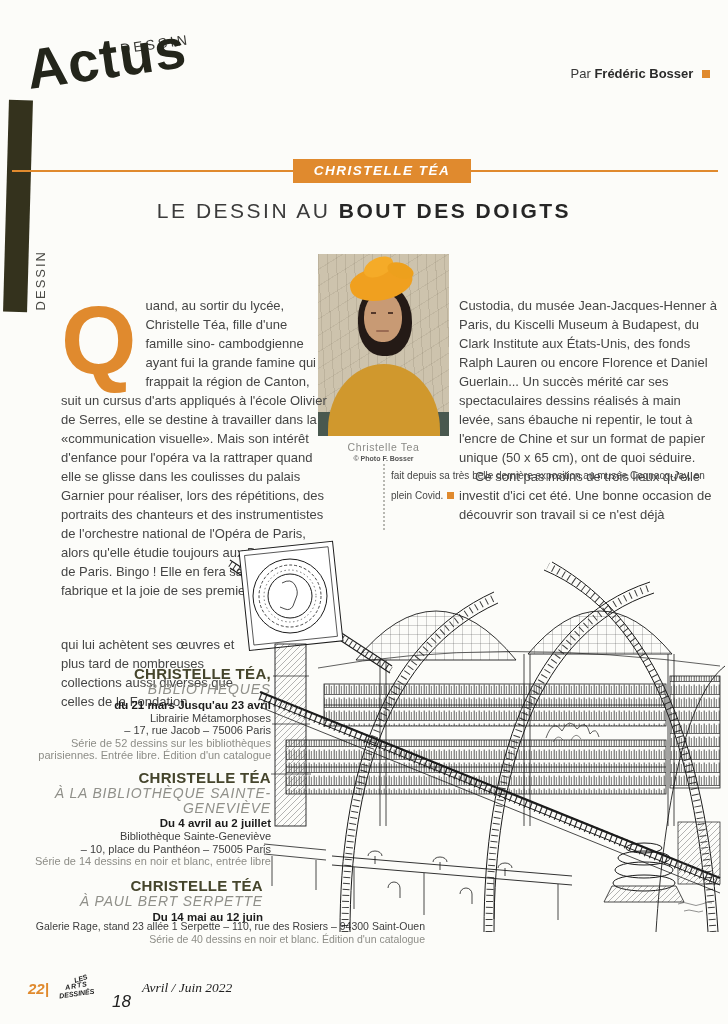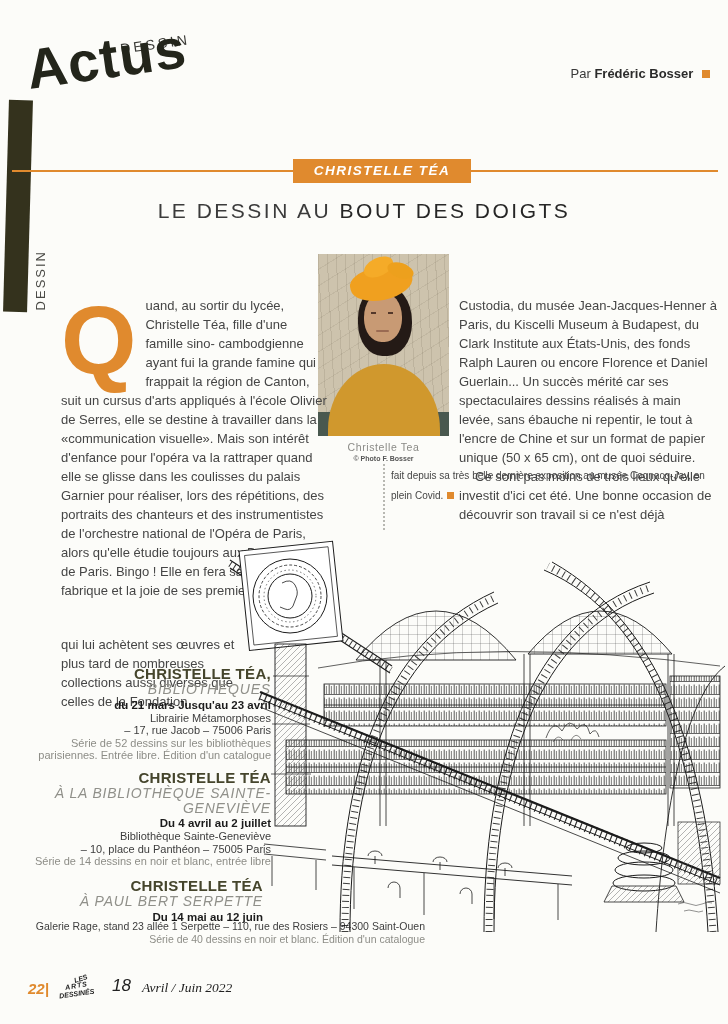--- a/index.html
+++ b/index.html
@@ -22,21 +22,21 @@
 
   
   .bline{position:absolute;top:170px;height:2px;background:var(--orange);}
   .bline-l{left:12px;width:281px;}
   .bline-r{left:471px;width:247px;}
   .banner-box{position:absolute;left:293px;top:159px;width:178px;height:24px;background:var(--orange);
               color:#fff;font-weight:700;font-style:italic;font-size:13.5px;letter-spacing:1.5px;
               text-align:center;line-height:24px;}
   .headline{position:absolute;left:0;right:0;top:199px;text-align:center;font-size:21px;
             letter-spacing:2.5px;color:#3b3b3b;}
-  .headline b{font-weight:400;color:#262626;}
+  .headline b{font-weight:700;color:#262626;}
 
   
   .photo{position:absolute;left:318px;top:254px;width:131px;height:182px;background:#cdc3ad;overflow:hidden;}
   .ph-bg{position:absolute;inset:0;
      background:repeating-linear-gradient(87deg, rgba(90,80,60,.14) 0 1px, transparent 1px 9px),
                 repeating-linear-gradient(-32deg, rgba(90,80,60,.10) 0 1px, transparent 1px 14px);}
   .ph-ledge{position:absolute;left:0;right:0;bottom:0;height:24px;background:#49584f;}
   .ph-hair{position:absolute;left:40px;top:30px;width:54px;height:72px;background:#241a16;border-radius:48% 52% 45% 45%;}
   .ph-sweater{position:absolute;left:10px;bottom:-8px;width:112px;height:80px;background:#d0982d;
               border-radius:55% 55% 10% 10% / 90% 90% 10% 10%;}
@@ -87,21 +87,21 @@
   .dcaption .c{font-size:8px;font-weight:700;color:#444;}
 
   
   .footer{position:absolute;left:0;top:972px;width:320px;height:40px;font-style:italic;}
   .f-page{position:absolute;left:28px;top:8px;color:var(--orange);font-weight:700;font-size:15px;}
   .f-logo{position:absolute;left:58px;top:2px;width:50px;height:28px;}
   .f-logo span{position:absolute;font-weight:700;font-size:7px;color:#1d1d1d;white-space:nowrap;}
   .f-logo .w1{left:16px;top:1px;transform:rotate(-18deg);}
   .f-logo .w2{left:7px;top:8px;transform:rotate(-10deg);letter-spacing:1px;}
   .f-logo .w3{left:1px;top:16px;transform:rotate(-8deg);}
-  .f-issue{position:absolute;left:112px;top:4px;font-size:17px;color:#222;}
+  .f-issue{position:absolute;left:112px;top:20px;font-size:17px;color:#222;}
   .f-date{position:absolute;left:142px;top:8px;font-family:"Liberation Serif", serif;font-size:13.5px;color:#222;}
 </style>
 </head>
 <body>
 
 <div class="page">
 
   <div class="bar"></div>
   <div class="vlabel">DESSIN</div>
 

